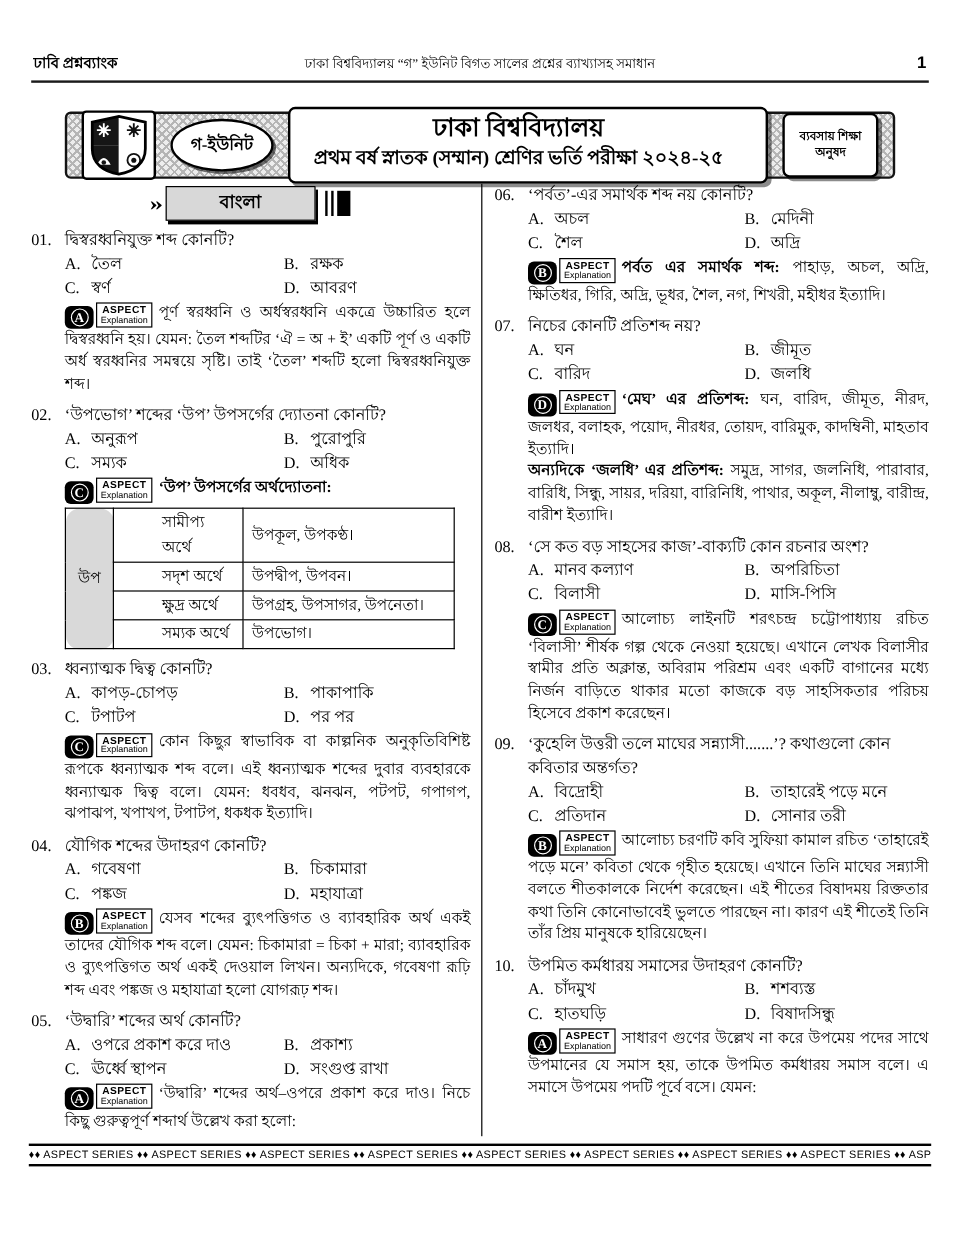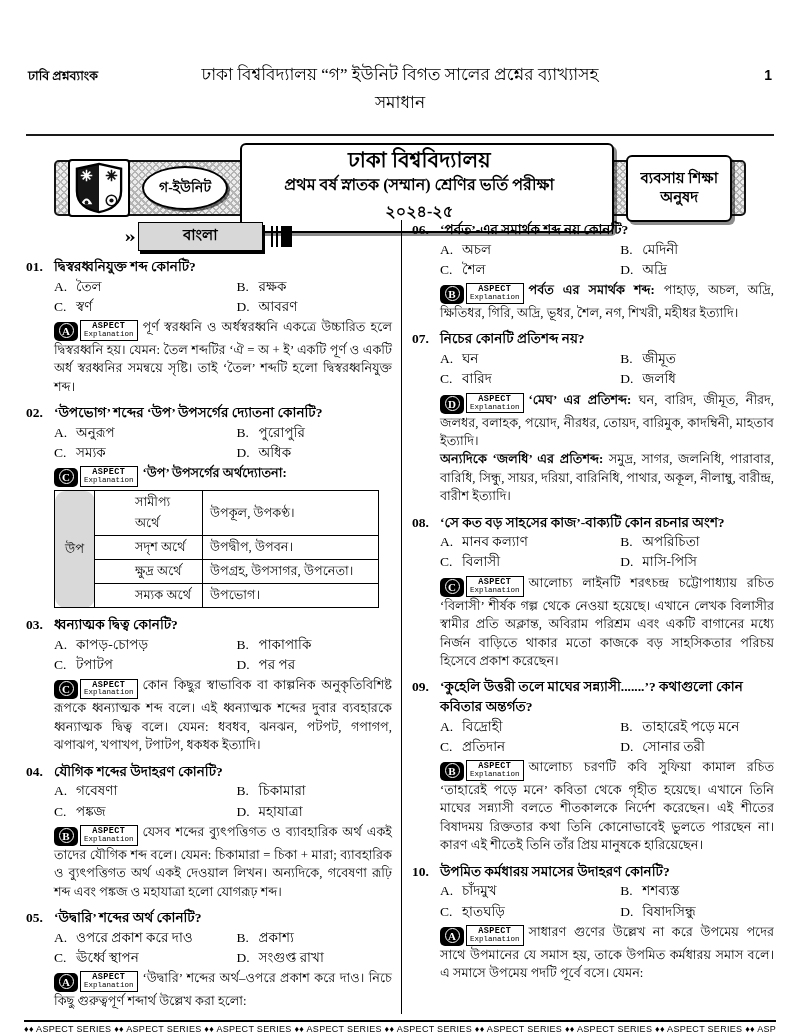--- a/index.html
+++ b/index.html
@@ -6,25 +6,25 @@
   html, body { width: 800px; height: 1035px; overflow: hidden; }
   body {
     font-family: "Liberation Serif", "DejaVu Serif", serif;
     background: #ffffff; color: #000;
   }
   .page { position: relative; width: 800px; height: 1035px; background: #fff; }
 
   
   .topbar {
     display: flex; align-items: baseline;
-    margin: 17px 26px; padding: 44px 2px 17px 2px;
+    margin: 0 26px; padding: 44px 2px 3px 2px;
     border-bottom: 2px solid #1a1a1a;
   }
   .tb-left  { width: 160px; font-weight: bold; font-size: 12.5px; }
-  .tb-center{ flex: 1; text-align: center; font-size: 17px; }
+  .tb-center{ flex: 1; text-align: center; font-size: 11px; }
   .tb-right { width: 160px; text-align: right; font-weight: bold; font-size: 14px; font-family: "Liberation Sans", sans-serif; }
 
   
   .masthead {
     margin: 24px 54px 0 54px;
     border: 2px solid #141414; border-radius: 5px;
     background-color: #ededed;
     background-image:
       repeating-linear-gradient(45deg,  #b5b5b5 0 1.6px, transparent 1.6px 5px),
       repeating-linear-gradient(-45deg, #b5b5b5 0 1.6px, transparent 1.6px 5px);
@@ -43,21 +43,21 @@
   }
   .mh-center {
     flex: 1; background: #fff; border: 2px solid #000; border-radius: 6px;
     text-align: center; padding: 3px 24px 5px 8px;
     box-shadow: 3px 3px 0 rgba(0,0,0,.45);
   }
   .mh-title { font-size: 21px; font-weight: bold; line-height: 1.15; }
   .mh-sub   { font-size: 16px; font-weight: bold; }
   .mh-right {
     flex: none; background: #fff; border: 2px solid #000; border-radius: 6px;
-    text-align: center; padding: 12px 12px; font-weight: bold; font-size: 15px;
+    text-align: center; padding: 12px 12px; font-weight: bold; font-size: 10px;
     line-height: 1.3; box-shadow: 3px 3px 0 rgba(0,0,0,.45);
   }
 
   
   .content { display: flex; margin: 4px 26px 0 26px; height: 794px; overflow: hidden; }
   .col-left  { width: 376px; padding-right: 9px; border-right: 1px solid #000; }
   .col-right { flex: 1; padding-left: 10px; }
 
   
   .tab-row { display: flex; align-items: center; justify-content: center; margin: 2px 0 6px 0; }
@@ -66,21 +66,21 @@
     background: #d8d8d8; border: 1px solid #000;
     box-shadow: 2px 3px 0 #000;
     padding: 0 44px 2px 44px; font-weight: bold; font-size: 15px;
   }
   .tab-bars { display: flex; gap: 3px; margin-left: 8px; align-items: stretch; height: 21px; }
   .tab-bars i { display: block; width: 2px; background: #000; }
   .tab-bars i.thick { width: 11px; }
 
   
   .q { margin-bottom: 7px; }
-  .q-head { display: flex; font-weight: bold; font-size: 13.5px; line-height: 1.45; }
+  .q-head { display: flex; font-weight: normal; font-size: 13.5px; line-height: 1.45; }
   .q-num  { width: 28px; flex: none; }
   .q-text { flex: 1; }
   .options {
     display: grid; grid-template-columns: 54% 46%;
     padding-left: 28px; font-size: 13.5px; line-height: 1.5;
   }
   .opt { display: flex; }
   .opt .ol { width: 22px; flex: none; }
   .expl, .expl2 {
     padding-left: 28px; font-size: 12.8px; line-height: 1.44;
@@ -97,21 +97,21 @@
   }
   .ans-letter {
     display: inline-block; width: 15px; height: 15px; line-height: 14px;
     border: 1px solid #fff; border-radius: 50%;
     font-size: 11px; font-weight: bold;
   }
   .aspect-badge {
     display: inline-block; vertical-align: -5px;
     border: 1px solid #000; background: #fff;
     padding: 1px 3px; margin-right: 5px; text-align: center;
-    font-family: Liberation Mono, monospace; line-height: 1.05;
+    font-family: Liberation Sans, sans-serif; line-height: 1.05;
   }
   .aspect-top    { display: block; font-size: 8.5px; font-weight: bold; letter-spacing: .4px; }
   .aspect-bottom { display: block; font-size: 7.5px; }
 
   
   .upa-table {
     border-collapse: collapse; margin: 3px 0 2px 28px;
     font-size: 12.8px; width: 325px;
   }
   .upa-table td { border: 1px solid #000; padding: 1px 7px; }

